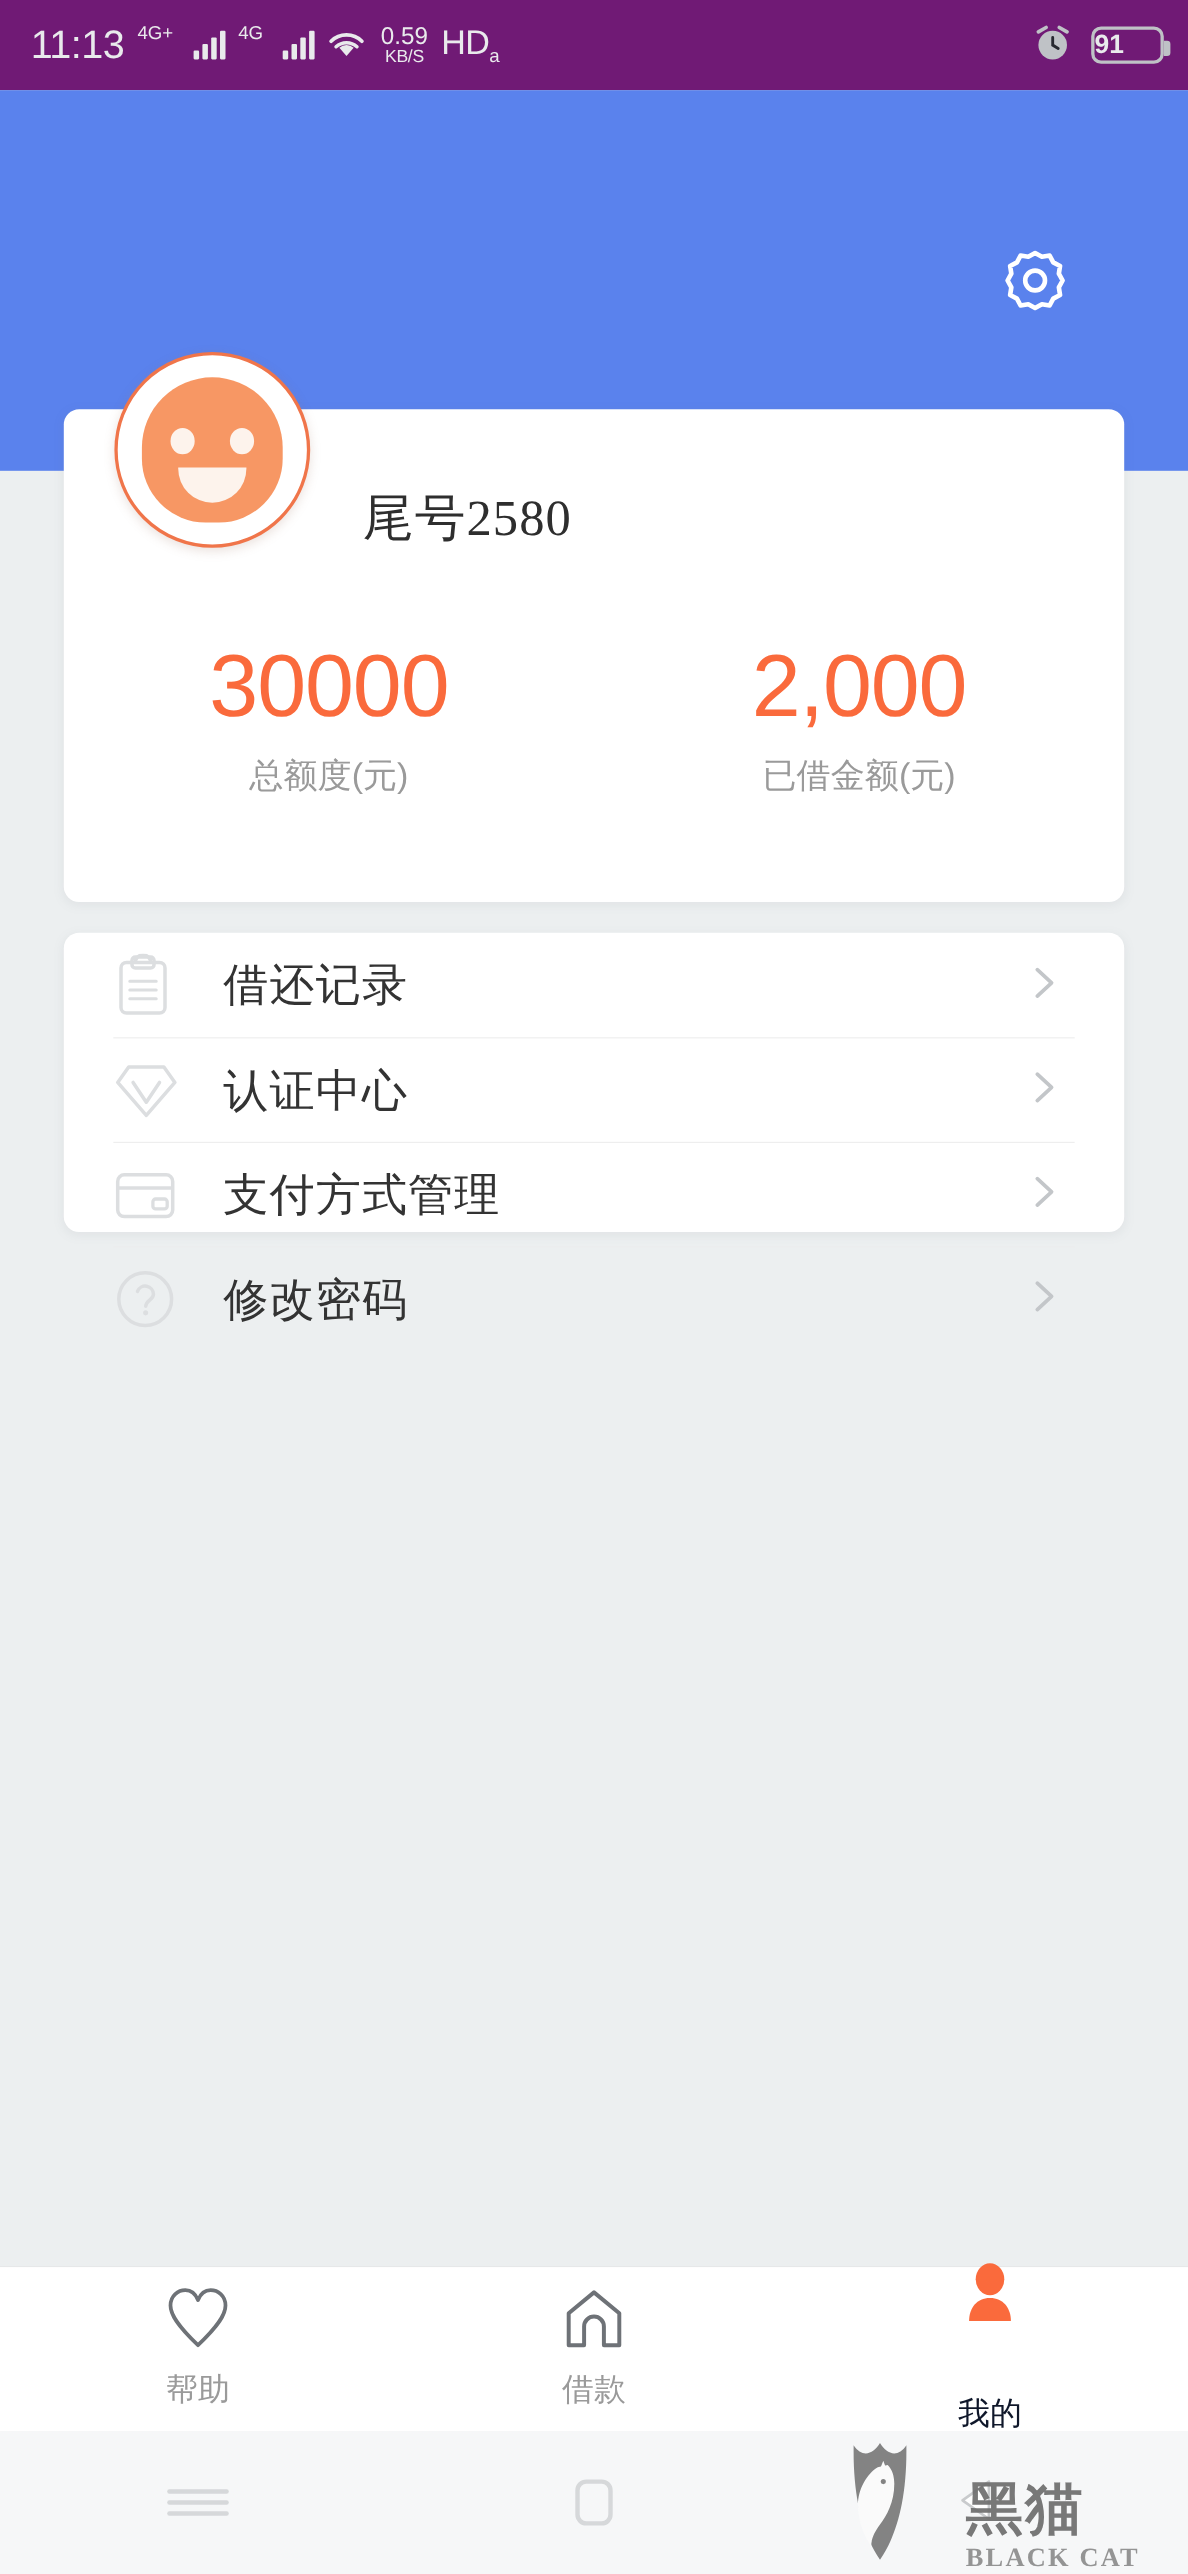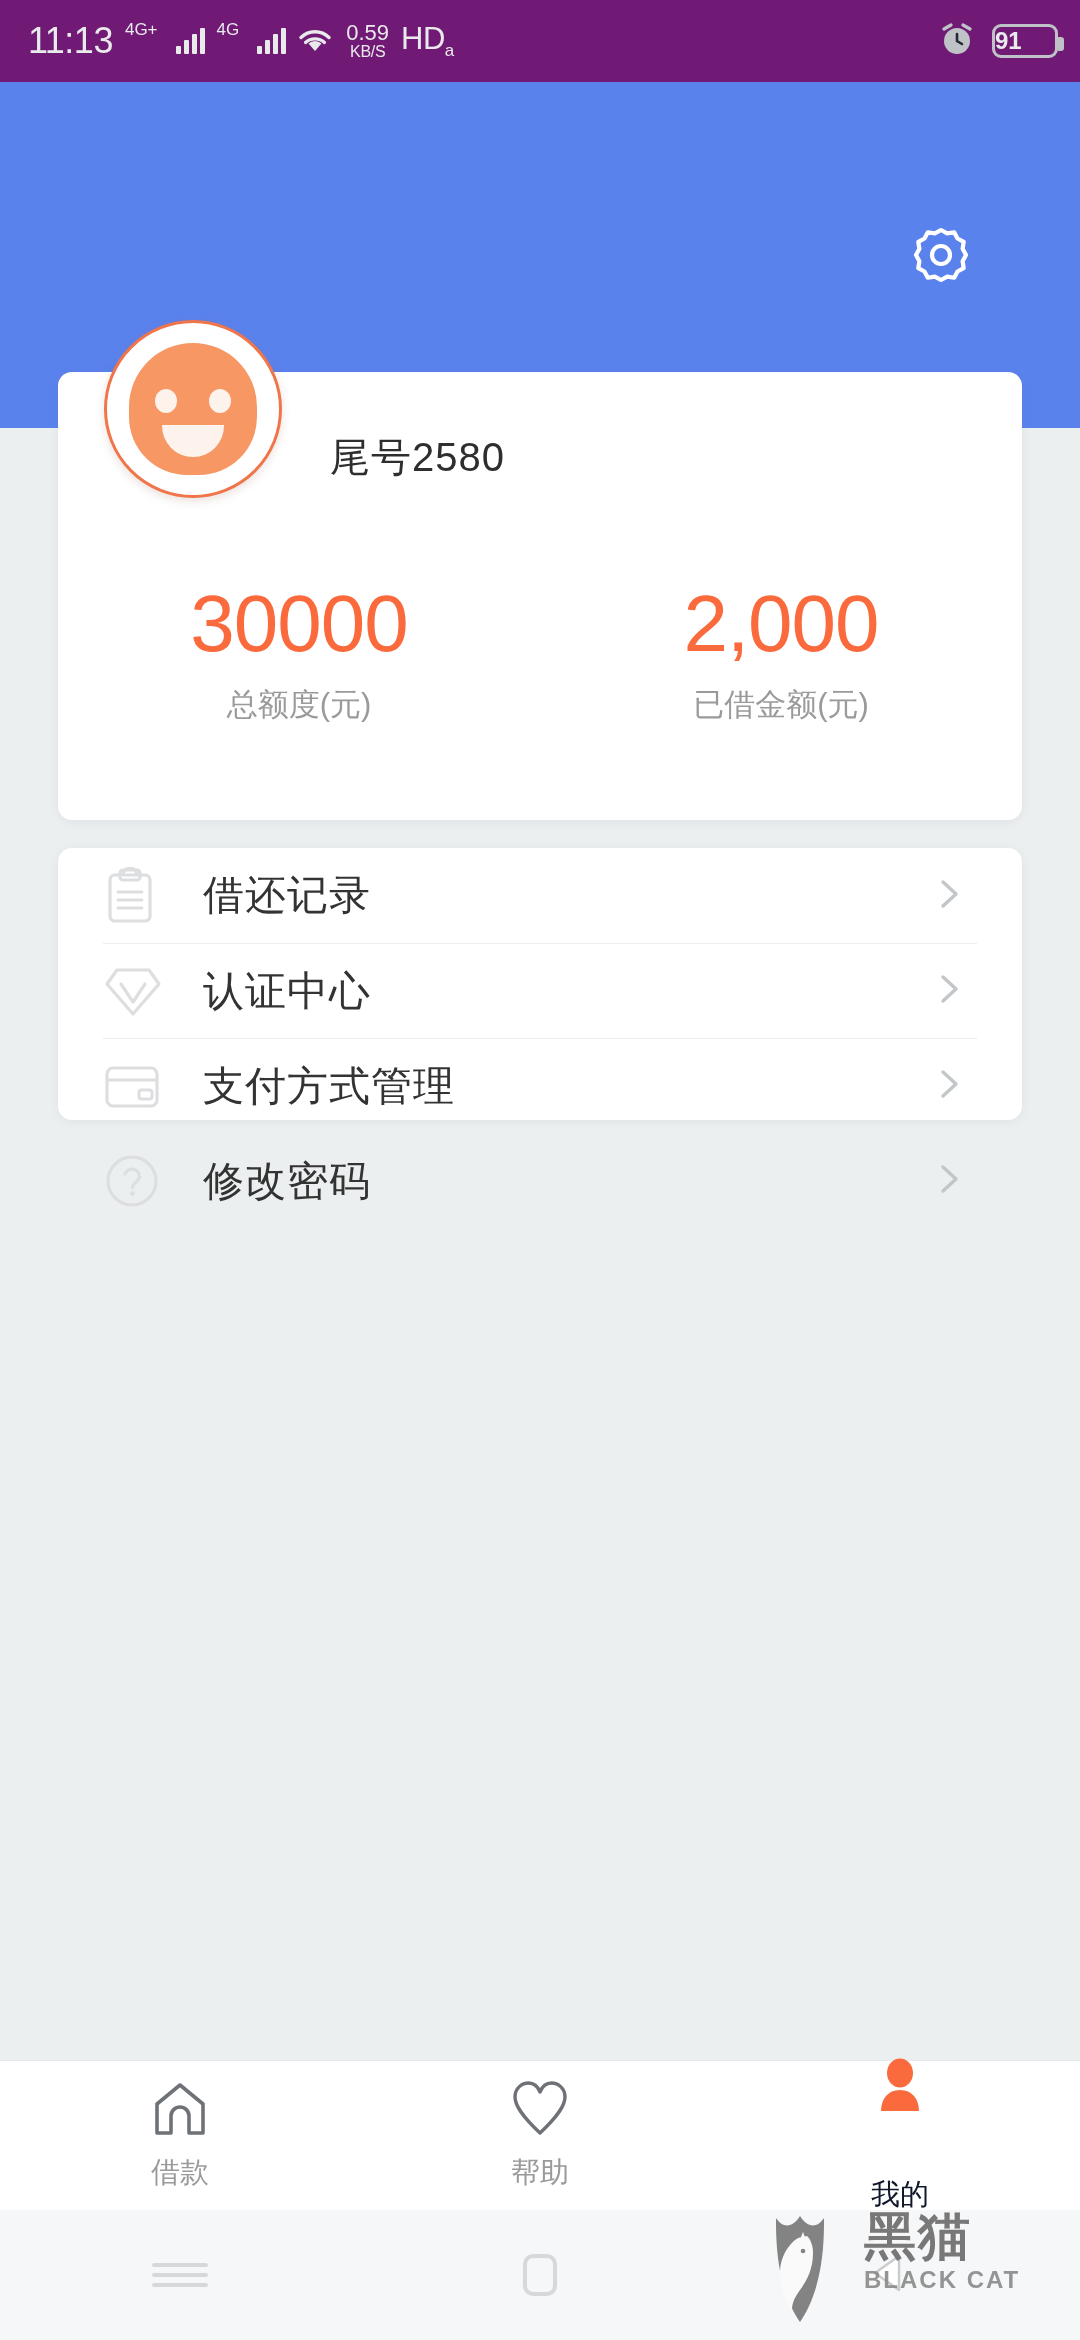--- a/index.html
+++ b/index.html
@@ -64,22 +64,22 @@
   .face{
     width:128px; height:132px; background:#F79764;
     border-radius:64px 64px 58px 58px; position:relative;
   }
   .face .eye{ position:absolute; top:46px; width:22px; height:24px;
     background:#FDF3EC; border-radius:50%; }
   .face .eye.l{ left:26px;} .face .eye.r{ right:26px;}
   .face .mouth{ position:absolute; bottom:18px; left:50%; transform:translateX(-50%);
     width:62px; height:32px; background:#FDF3EC; border-radius:0 0 34px 34px;}
   .acct{
-    position:absolute; left:272px; top:58px;
-    font-size:40px; color:#2E2E2E; letter-spacing:1px;
+    position:absolute; left:272px; top:68px;
+    font-size:46px; color:#2E2E2E; letter-spacing:1px;font-family:Liberation Serif, serif;
   }
   .amounts{ position:absolute; top:210px; left:0; width:100%;
     display:flex; }
   .amt{ flex:1; text-align:center; }
   .amt .v{ font-size:80px; color:#FA6A3C; line-height:1.05; letter-spacing:-1px;}
   .amt .l{ font-size:31px; color:#9A9A9A; margin-top:18px; }
 
   
   #menu-card{ top:848px; height:272px; padding:0 45px; }
   .row{
@@ -105,21 +105,21 @@
   
   .sysnav{
     position:absolute; left:0; bottom:0; width:1080px; height:130px;
     background:#F6F7F8; display:flex; align-items:center;
   }
   .sysnav .slot{ flex:1; display:flex; align-items:center; justify-content:center; cursor:pointer;}
   .recents i{ display:block; width:56px; height:4px; background:#D6D8DA; margin:6px 0; border-radius:2px;}
   .homebtn{ width:34px; height:42px; border:4px solid #D6D8DA; border-radius:10px;}
   .watermark{
     position:absolute; right:0px; bottom:2px; width:330px; height:128px;
-    display:flex; align-items:flex-start; gap:10px; opacity:.92;
+    display:flex; align-items:flex-end; gap:24px; opacity:.92;font-family:Liberation Serif, serif;
   }
   .wm-text{ display:flex; flex-direction:column; line-height:1; }
   .wm-cn{ font-size:52px; color:#6E6E6E; font-weight:bold; letter-spacing:2px;}
   .wm-en{ font-size:24px; color:#8C8C8C; font-weight:bold; letter-spacing:2px; margin-top:6px;}
 </style>
 </head>
 <body>
 
 <div id="app">
 
@@ -275,33 +275,33 @@
           </svg>
       </span>
     </div>
   </div>
 
   <div class="tabbar">
 
     <div class="tab">
       <span>
         <svg width="62" height="60" viewBox="0 0 62 60">
+          <path d="M31 54 C12 36 6 26 6 18 C6 9 13 4 19.5 4 C25 4 29 8 31 13 C33 8 37 4 42.5 4 C49 4 56 9 56 18 C56 26 50 36 31 54 Z" fill="none" stroke="#6E7277" stroke-width="3.4" stroke-linejoin="round"></path>
+        </svg>
+      </span>
+      <span class="tl">帮助</span>
+    </div>
+
+    <div class="tab">
+      <span>
+        <svg width="62" height="60" viewBox="0 0 62 60">
           <path d="M31 6 L54 25 V54 H40 V37 a9 9 0 0 0 -18 0 V54 H8 V25 Z" fill="none" stroke="#6E7277" stroke-width="3.6" stroke-linejoin="round"></path>
         </svg>
       </span>
       <span class="tl">借款</span>
-    </div>
-
-    <div class="tab">
-      <span>
-        <svg width="62" height="60" viewBox="0 0 62 60">
-          <path d="M31 54 C12 36 6 26 6 18 C6 9 13 4 19.5 4 C25 4 29 8 31 13 C33 8 37 4 42.5 4 C49 4 56 9 56 18 C56 26 50 36 31 54 Z" fill="none" stroke="#6E7277" stroke-width="3.4" stroke-linejoin="round"></path>
-        </svg>
-      </span>
-      <span class="tl">帮助</span>
     </div>
 
     <div class="tab active">
       <span>
         <svg width="62" height="60" viewBox="0 0 62 60">
           <ellipse cx="31" cy="16" rx="13" ry="14.5" fill="#FA6A3C"></ellipse>
           <path d="M31 33 C43 33 50 42 50 54 H12 C12 42 19 33 31 33 Z" fill="#FA6A3C"></path>
         </svg>
       </span>
       <span class="tl">我的</span>

